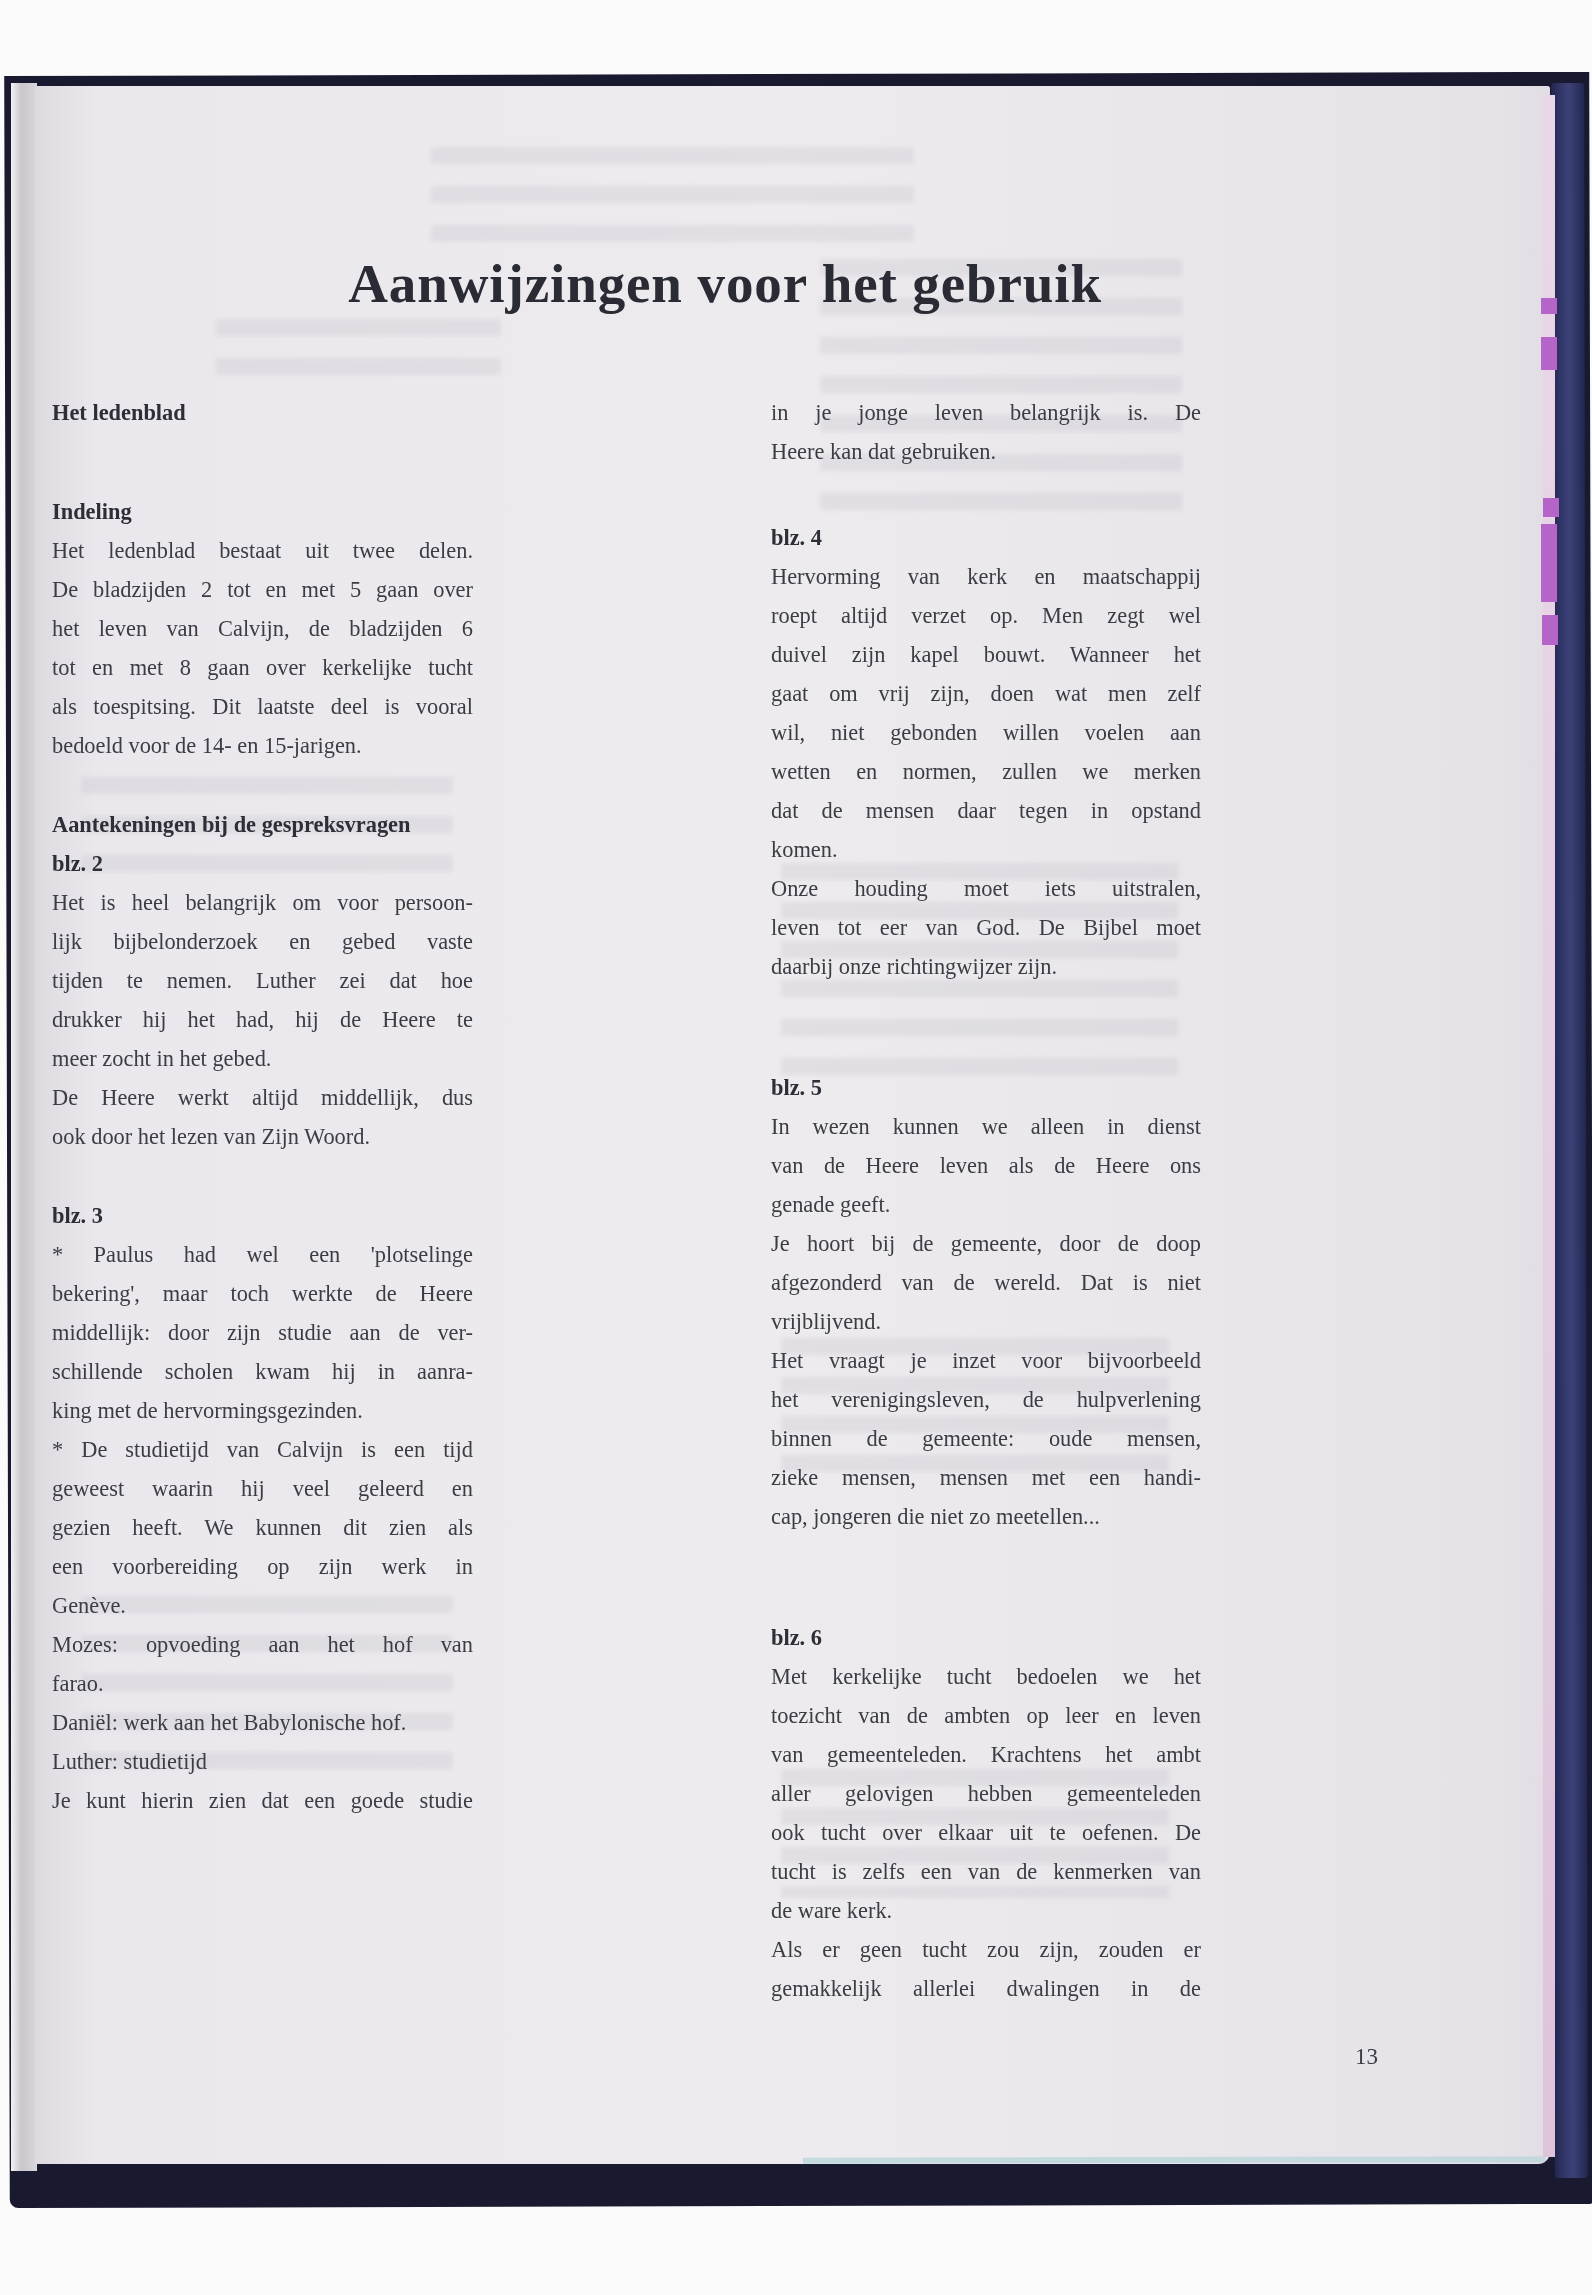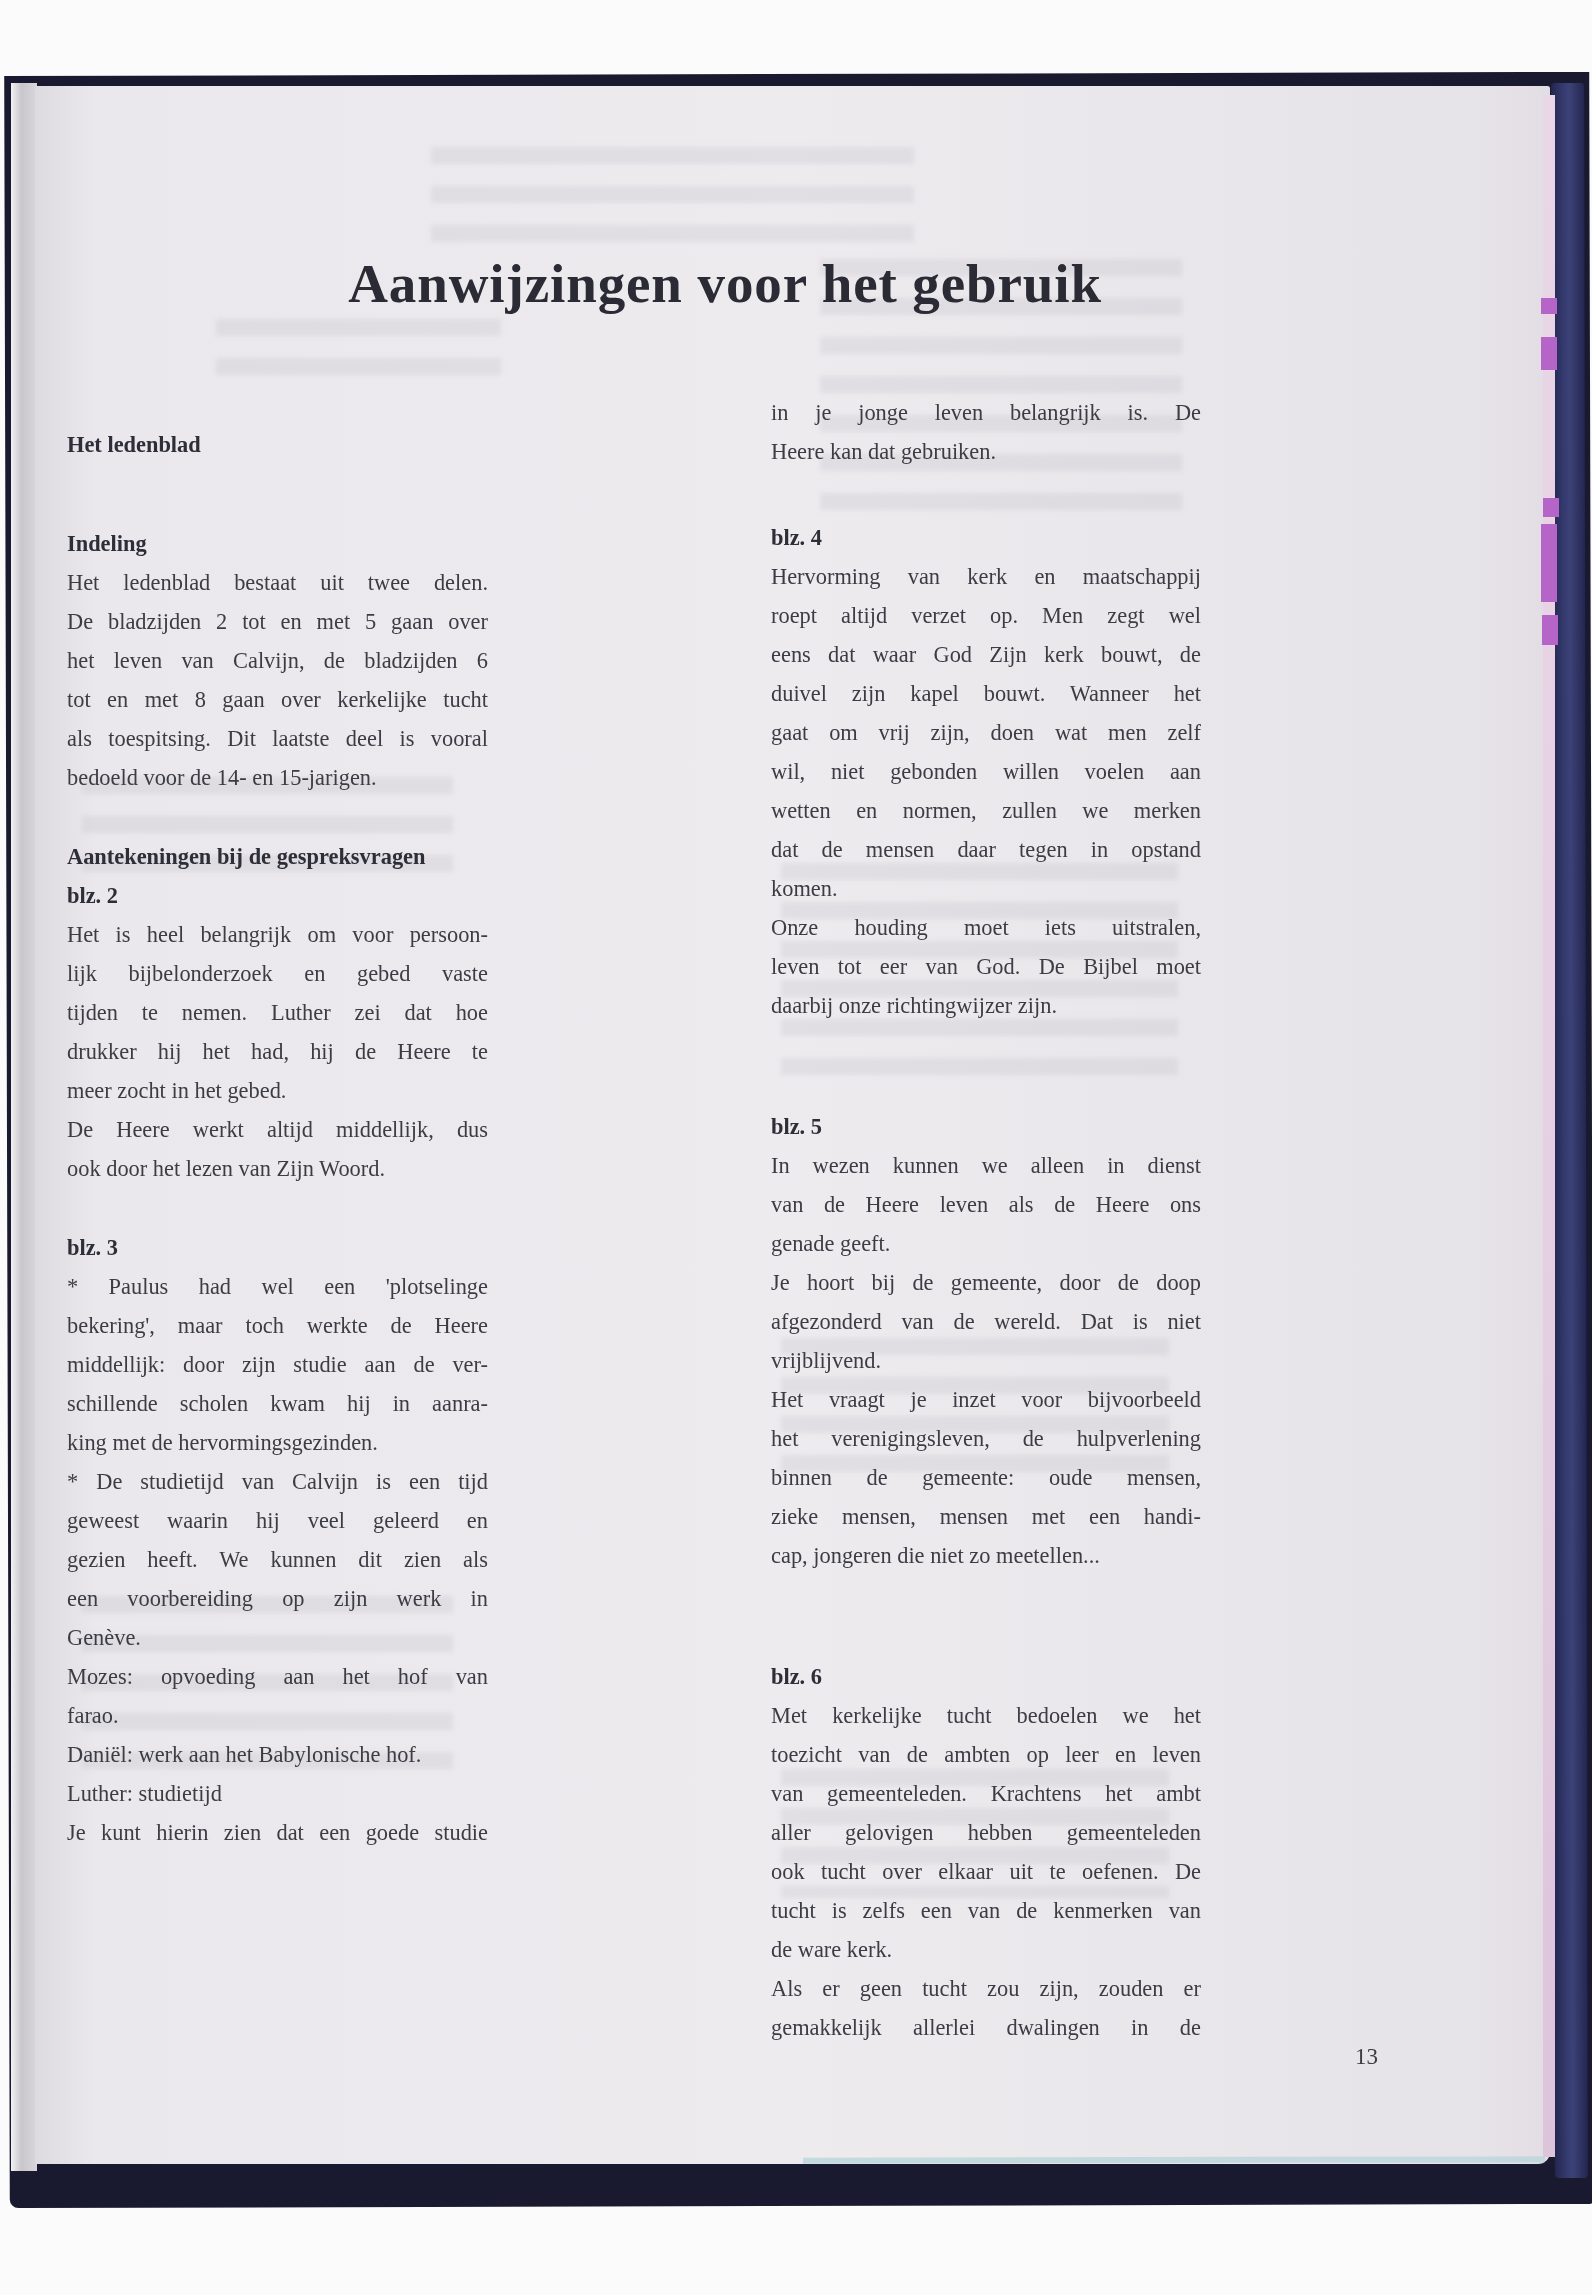--- a/index.html
+++ b/index.html
@@ -49,21 +49,21 @@
     filter:blur(2.6px);
     opacity:.55;
   }
   
   .title{
     position:absolute;left:66px;top:252px;width:1036px;
     font-size:55px;font-weight:bold;color:#2b2b35;
     letter-spacing:0.9px;margin:0;text-align:right;
   }
   .col{position:absolute;top:393px;color:#3c3c45;}
-  .col-left{left:67px;width:421px;margin-top:32px;}
+  .col-left{left:52px;width:421px;}
   .col-right{left:771px;width:430px;}
   .line{
     font-size:22.4px;line-height:39px;height:39px;
     text-align:left;white-space:nowrap;
   }
   .line.justify{
     text-align:justify;text-align-last:justify;white-space:normal;
   }
   .block.heading .line{font-weight:bold;color:#2e2e38;white-space:nowrap;}
   .page-number{
@@ -162,21 +162,20 @@
     <div class="block para">
       <div class="line justify">in je jonge leven belangrijk is. De</div>
       <div class="line">Heere kan dat gebruiken.</div>
     </div>
     <div class="block heading" style="margin-top: 47px;">
       <div class="line">blz. 4</div>
     </div>
     <div class="block para">
       <div class="line justify">Hervorming van kerk en maatschappij</div>
       <div class="line justify">roept altijd verzet op. Men zegt wel</div>
-      <div class="line justify">eens dat waar God Zijn kerk bouwt, de</div>
       <div class="line justify">duivel zijn kapel bouwt. Wanneer het</div>
       <div class="line justify">gaat om vrij zijn, doen wat men zelf</div>
       <div class="line justify">wil, niet gebonden willen voelen aan</div>
       <div class="line justify">wetten en normen, zullen we merken</div>
       <div class="line justify">dat de mensen daar tegen in opstand</div>
       <div class="line">komen.</div>
     </div>
     <div class="block para">
       <div class="line justify">Onze houding moet iets uitstralen,</div>
       <div class="line justify">leven tot eer van God. De Bijbel moet</div>

